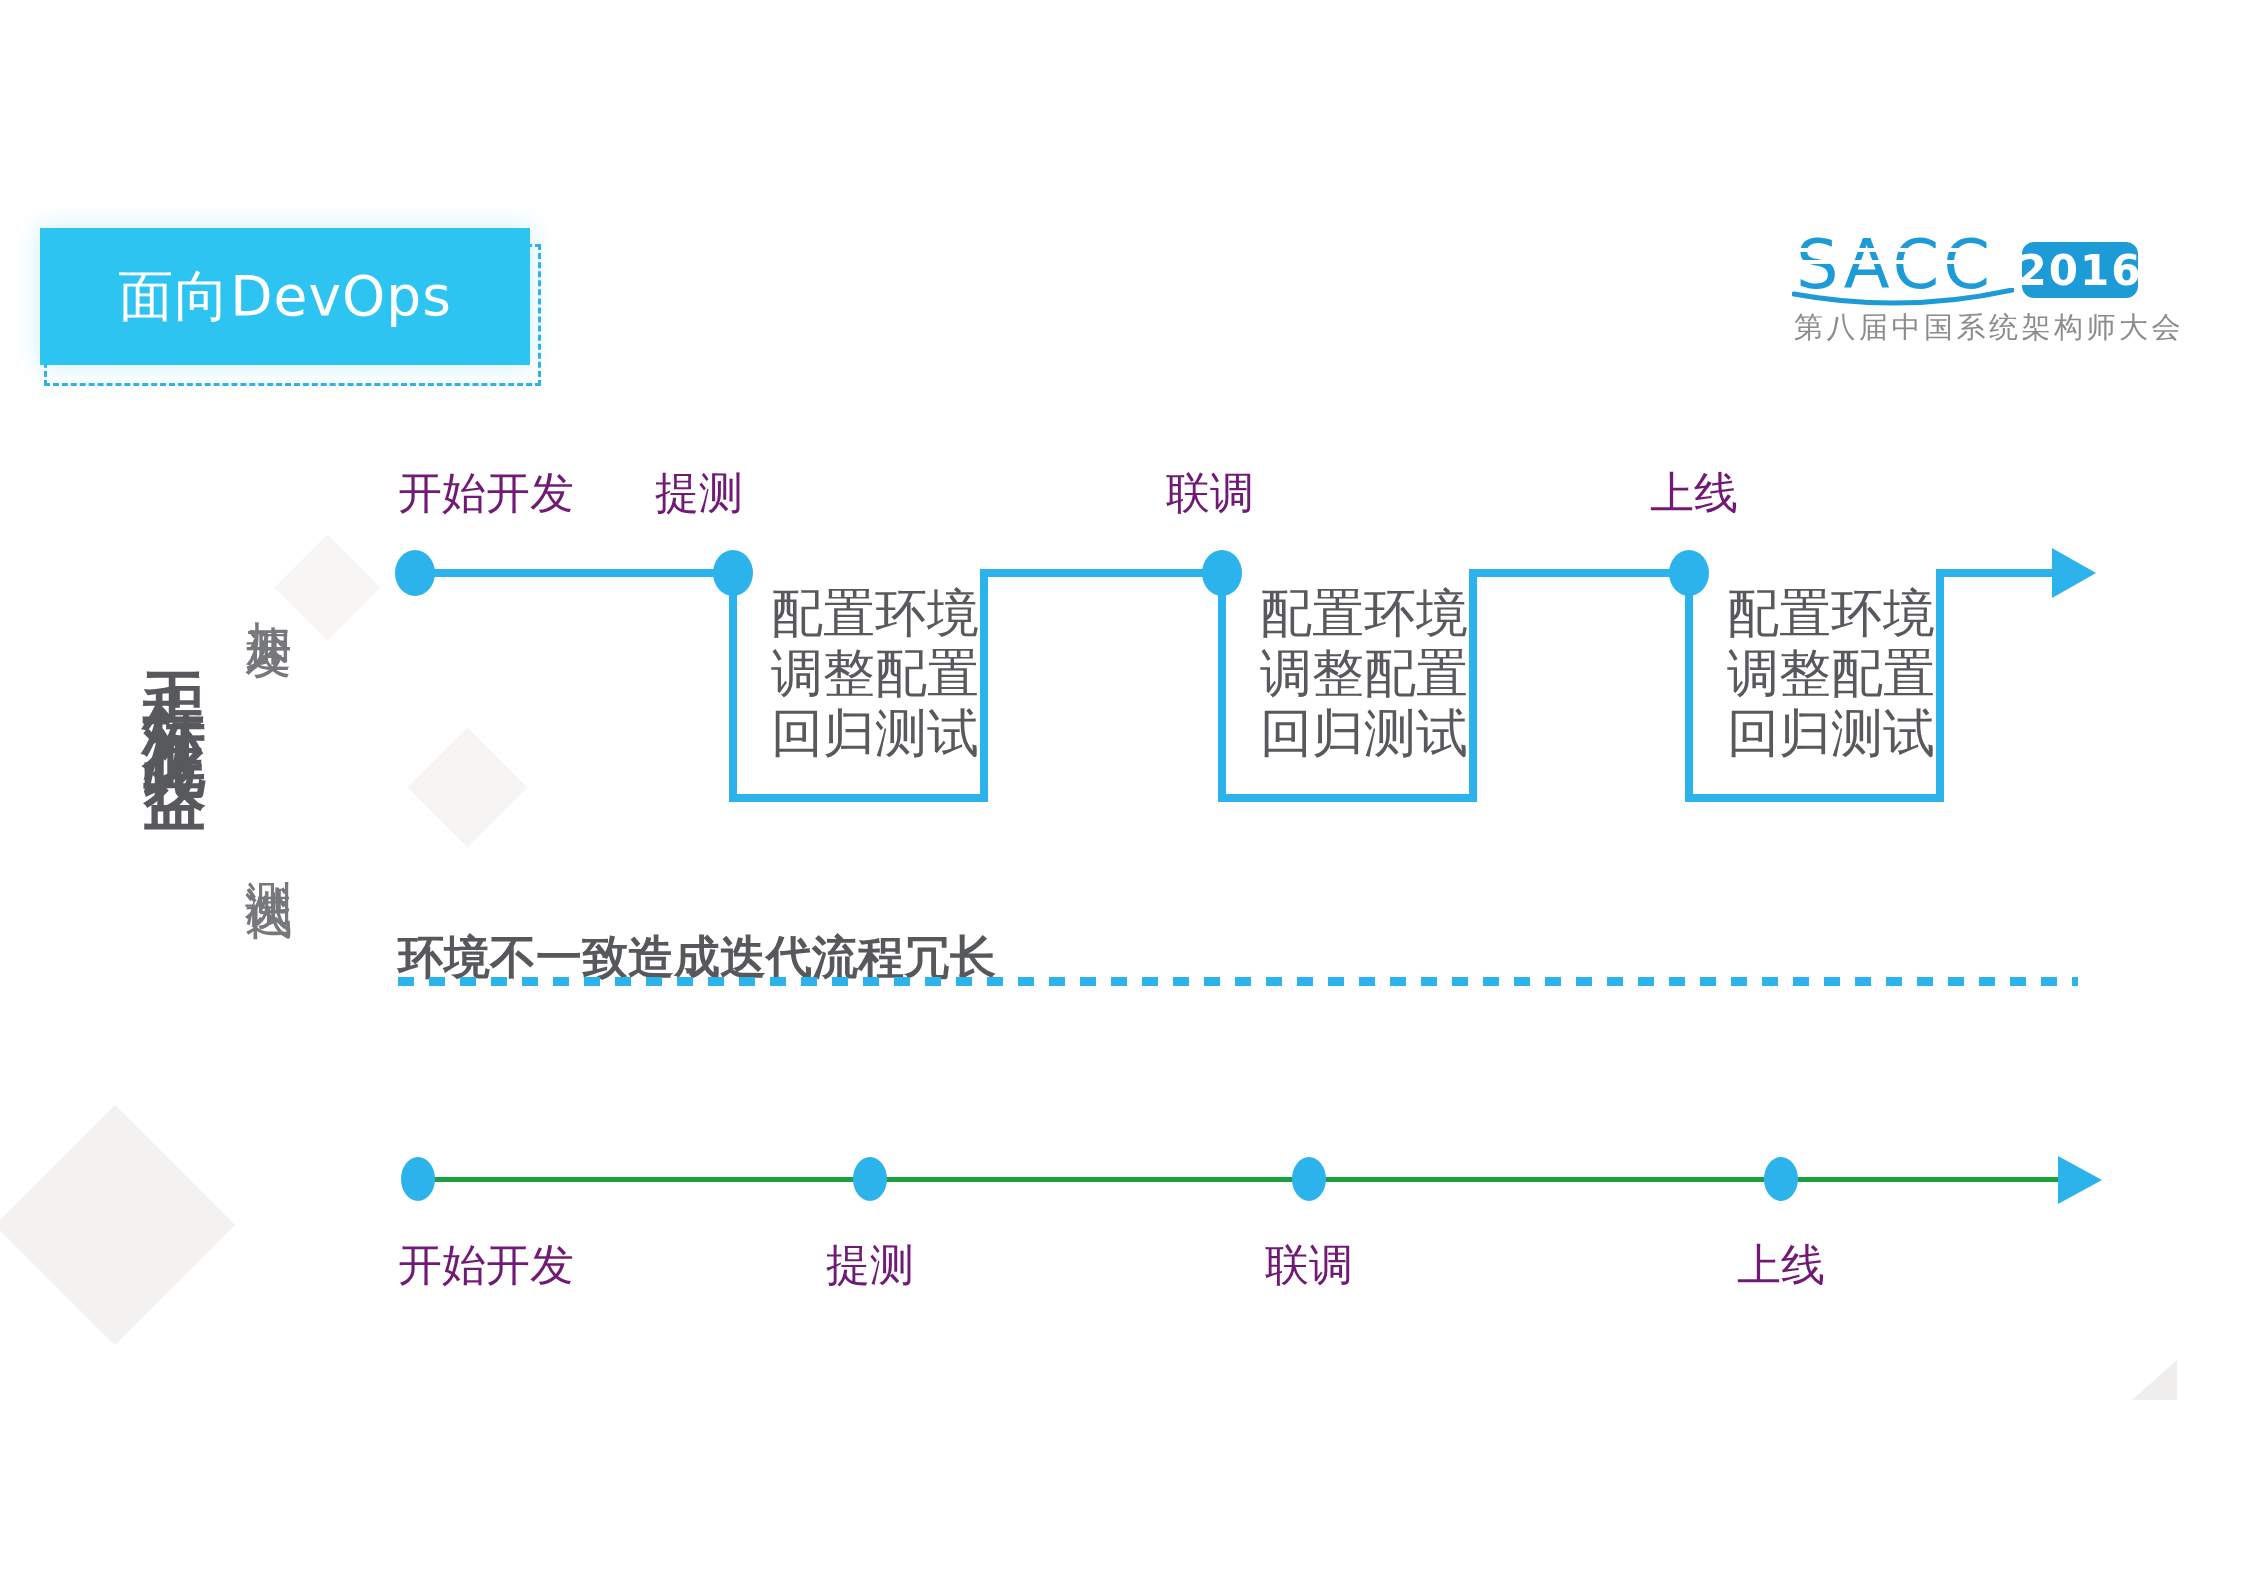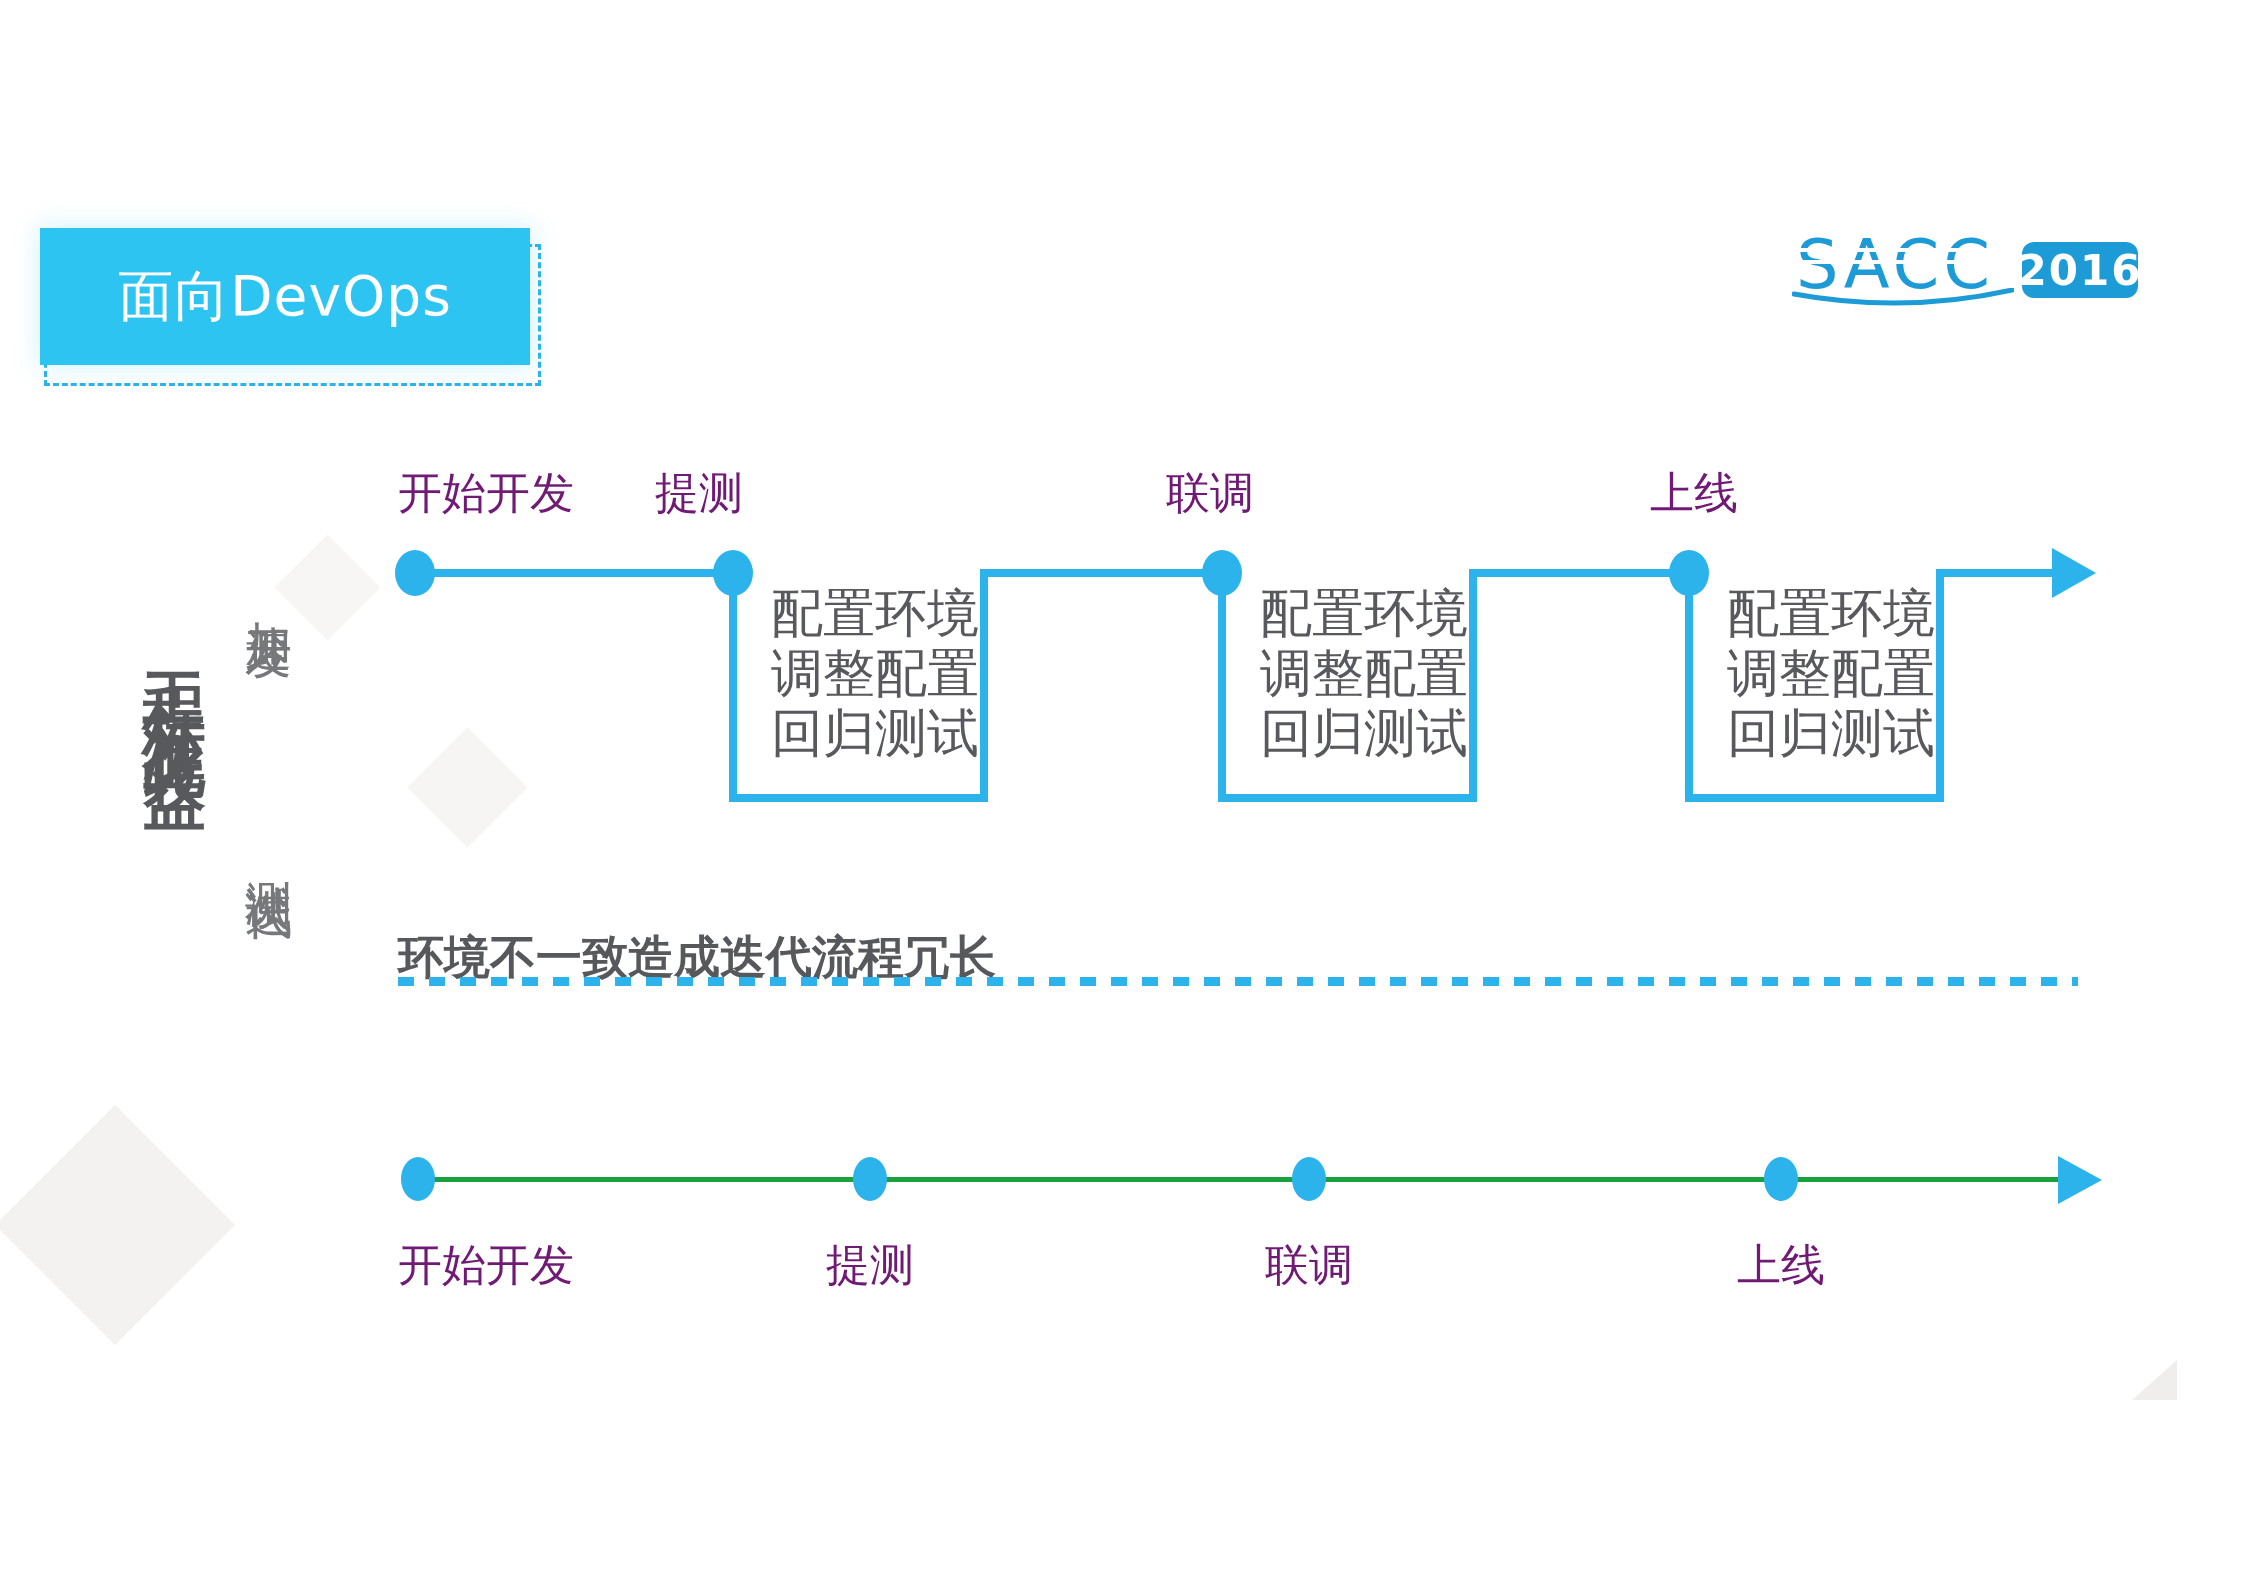--- a/index.html
+++ b/index.html
@@ -87,20 +87,21 @@
   <div id="logo">
     <span class="brand">SACC</span>
     <span class="stripe" style="left:6px;top:22px;width:208px;"></span>
     <span class="stripe" style="left:6px;top:34px;width:208px;"></span>
     <div class="badge">
       <span>2016</span>
     </div>
     <svg class="swoosh" width="222" height="22" viewBox="0 0 222 22">
       <path d="M2,6 Q111,26 220,2" fill="none" stroke="#1D9BD7" stroke-width="5" stroke-linecap="round"></path>
     </svg>
+    <span class="subtitle">第八届中国系统架构师大会</span>
   </div>
 
   <div id="headline" class="vtext">工程标准化收益</div>
   <div id="benefit-0" class="vtext benefit">加速开发</div>
   <div id="benefit-1" class="vtext benefit">测试迭代</div>
 
   <span class="mlabel top" style="left:398px;">开始开发</span>
   <span class="mlabel top" style="left:655px;">提测</span>
   <span class="mlabel top" style="left:1166px;">联调</span>
   <span class="mlabel top" style="left:1650px;">上线</span>

